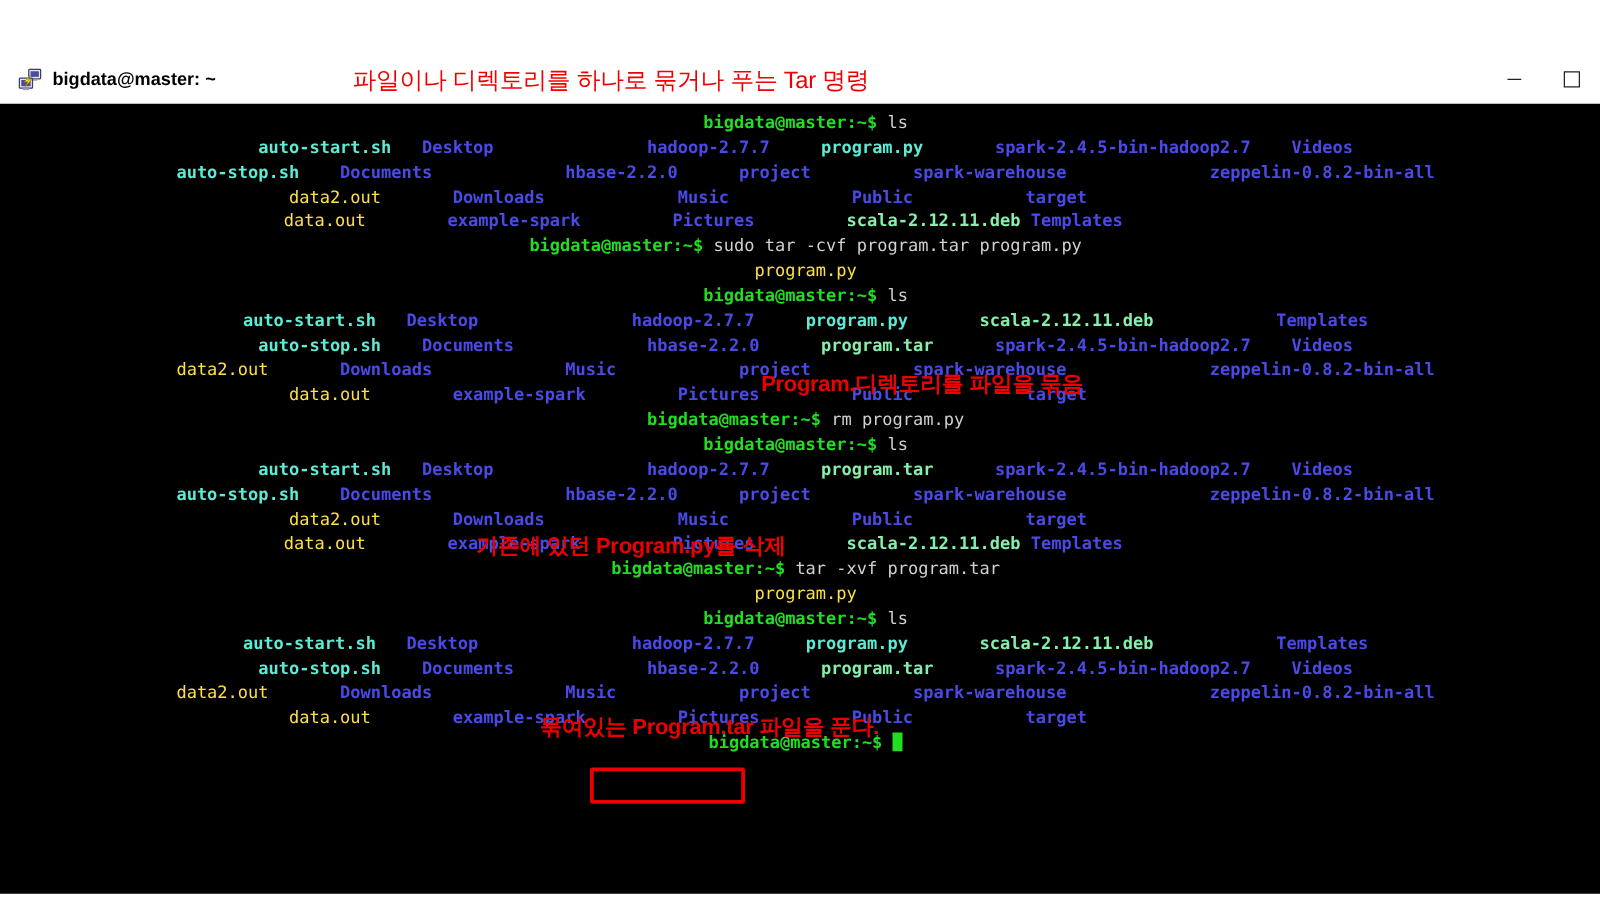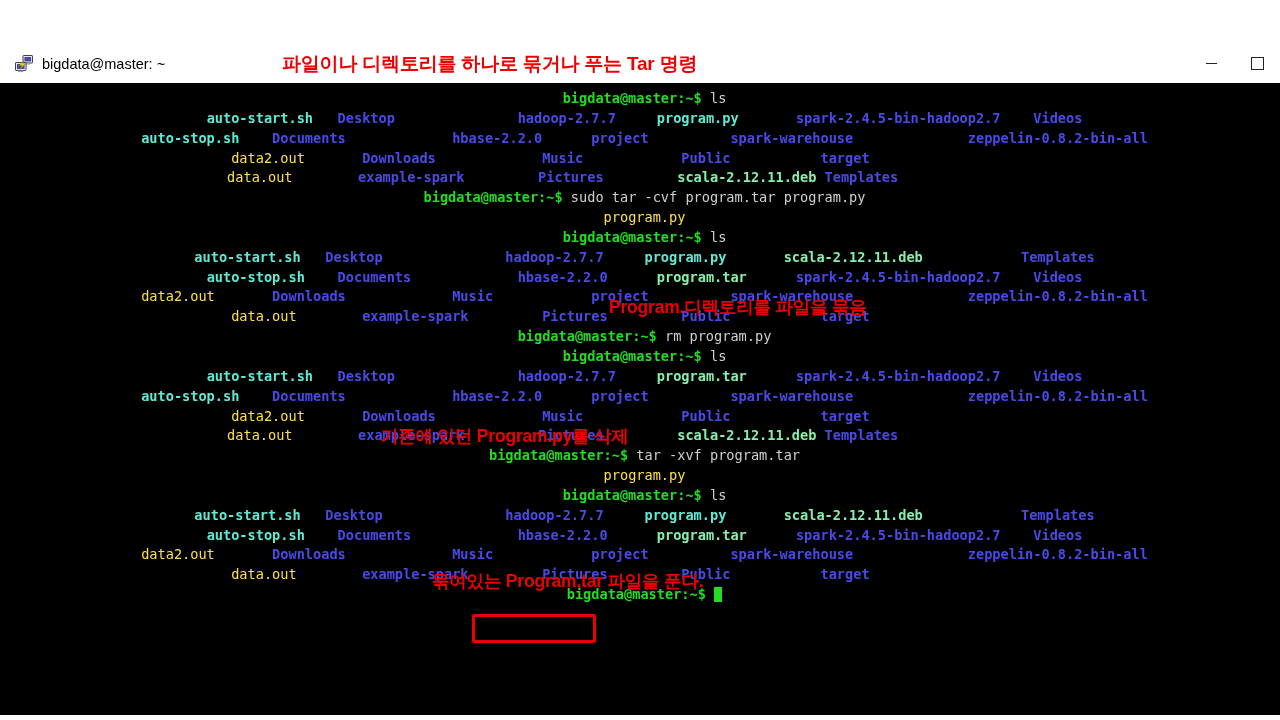--- a/index.html
+++ b/index.html
@@ -28,28 +28,29 @@
     width:20px;height:20px;
     display:block;
     flex:none;
   }
   .title-text{
     margin-left:8px;
     font-size:14.5px;
     color:#000000;
     font-family:"Liberation Sans", sans-serif;
     white-space:nowrap;
+    font-weight:bold;
   }
   .title-annotation{
     position:absolute;
     left:282px;
     top:50%;
     transform:translateY(-50%);
     font-size:19px;
-    font-weight:bold;
+    font-weight:normal;
     color:#ee0000;
     white-space:nowrap;
     letter-spacing:-0.2px;
   }
   .win-controls{
     position:absolute;
     right:0;top:0;
     height:37px;
     display:flex;
     align-items:center;

